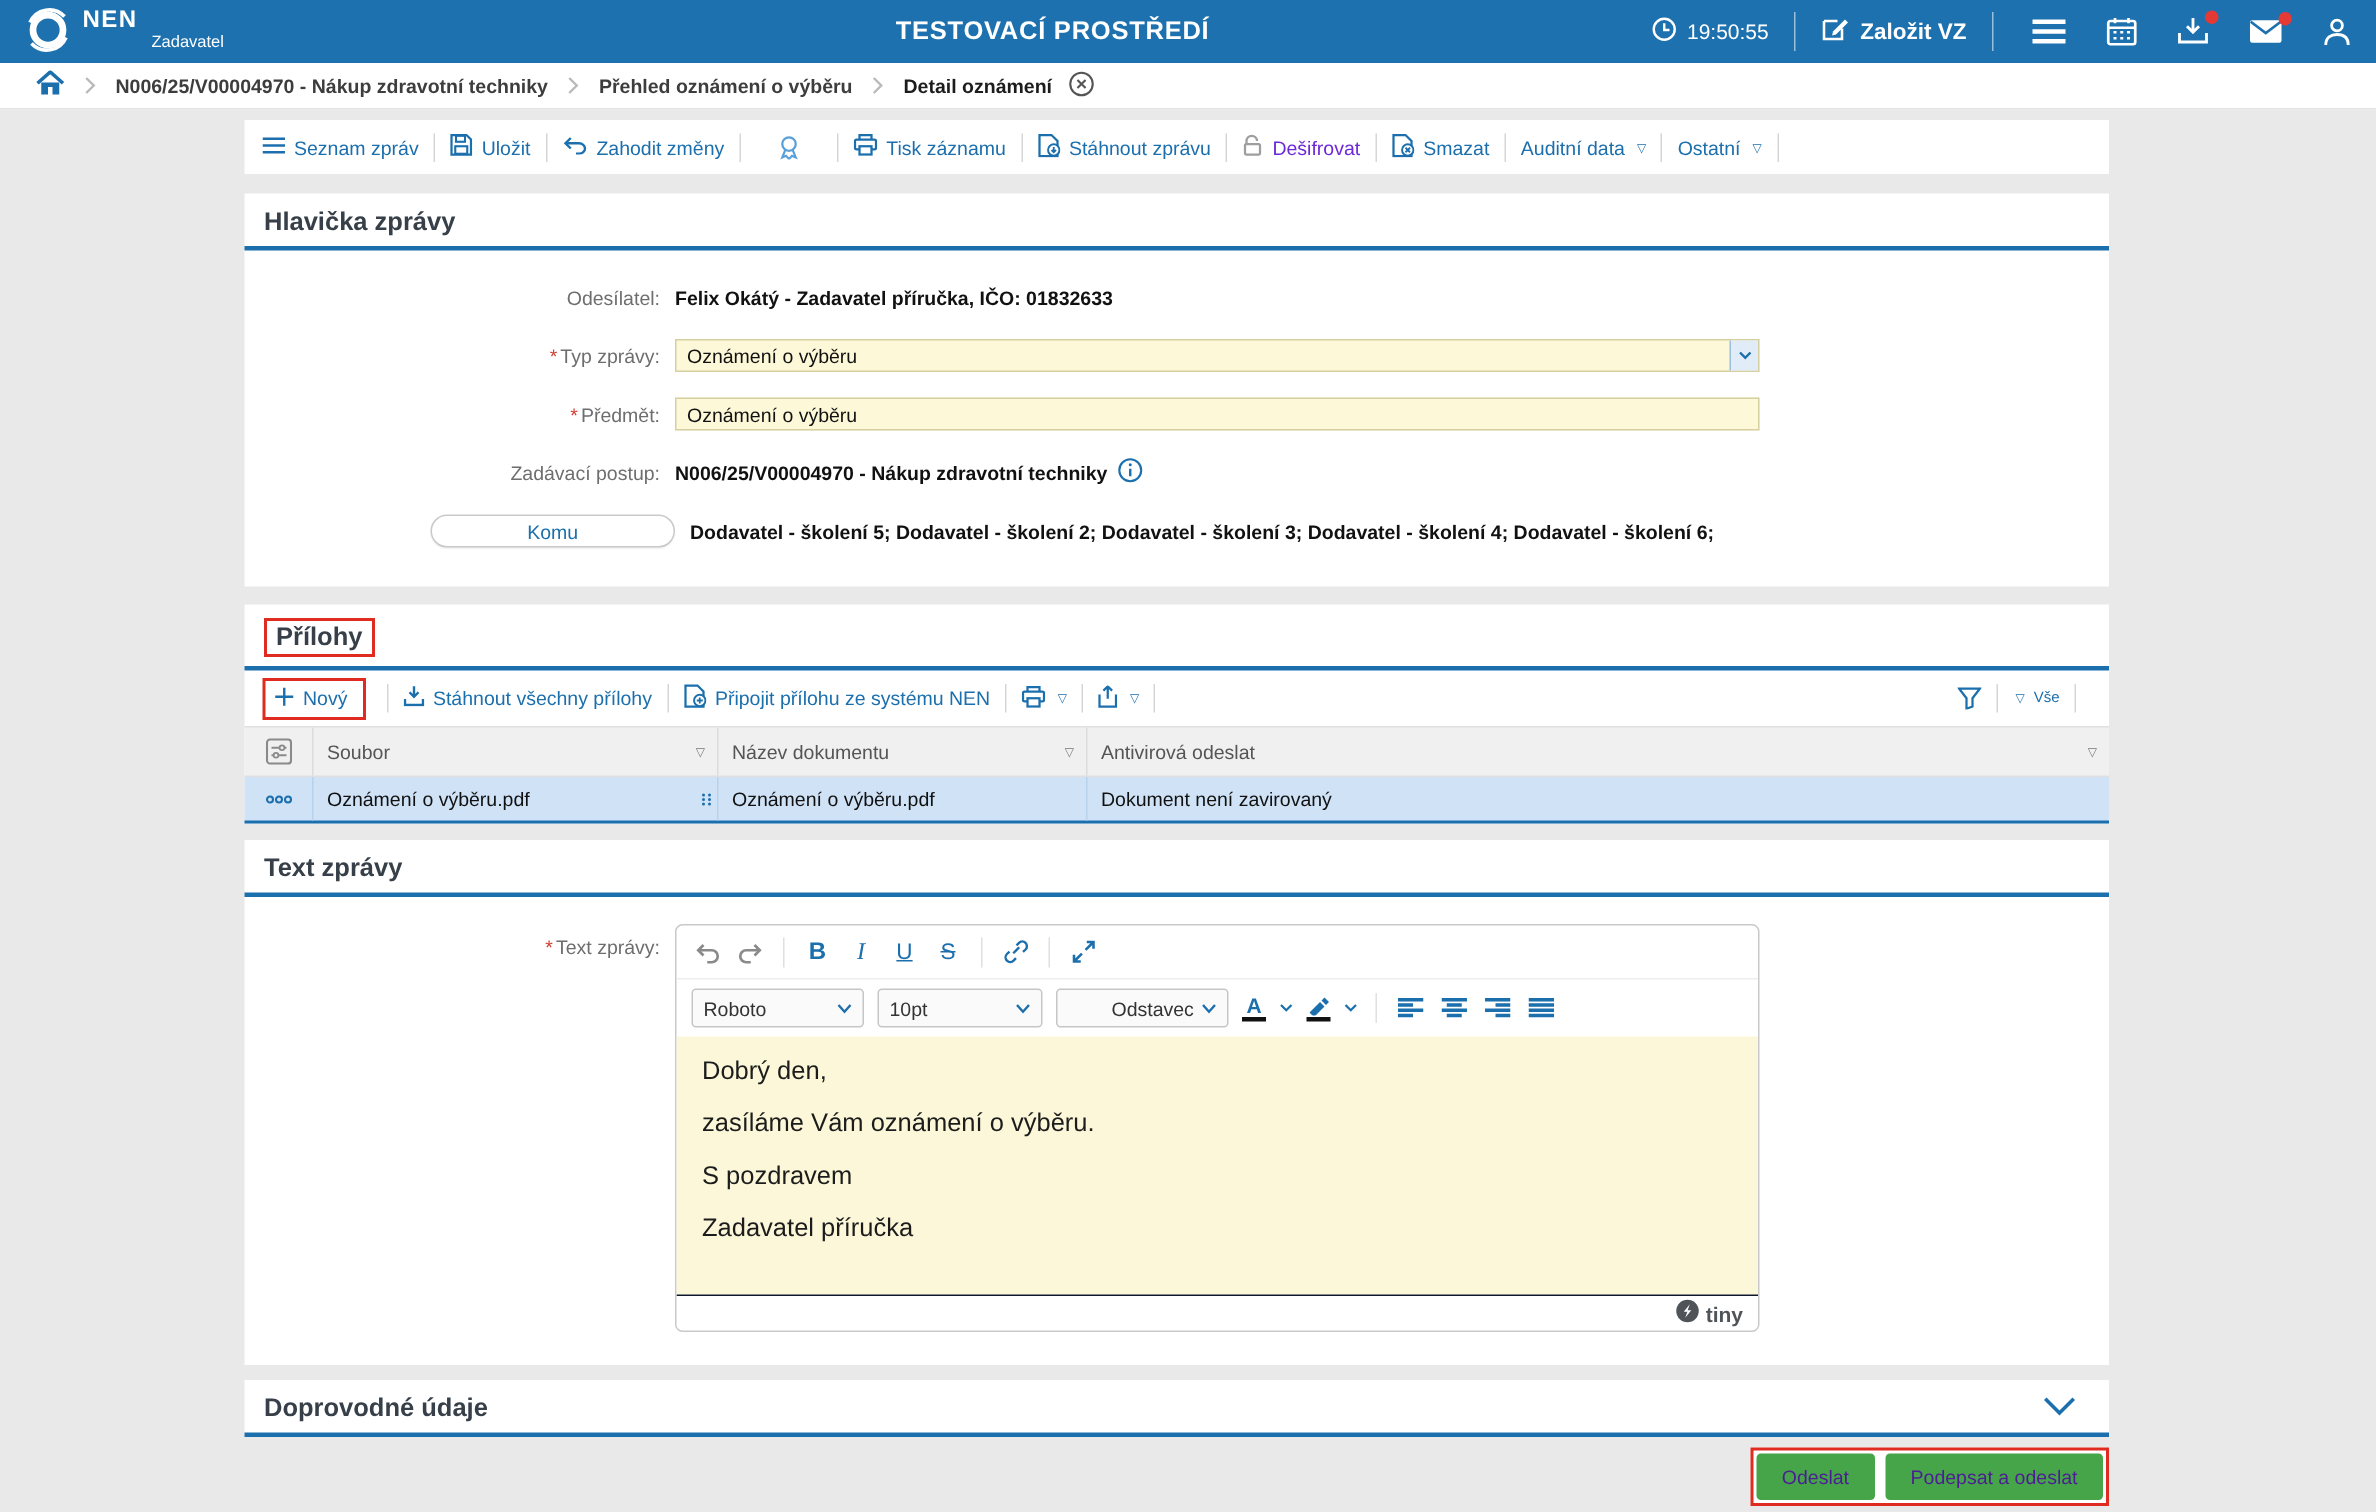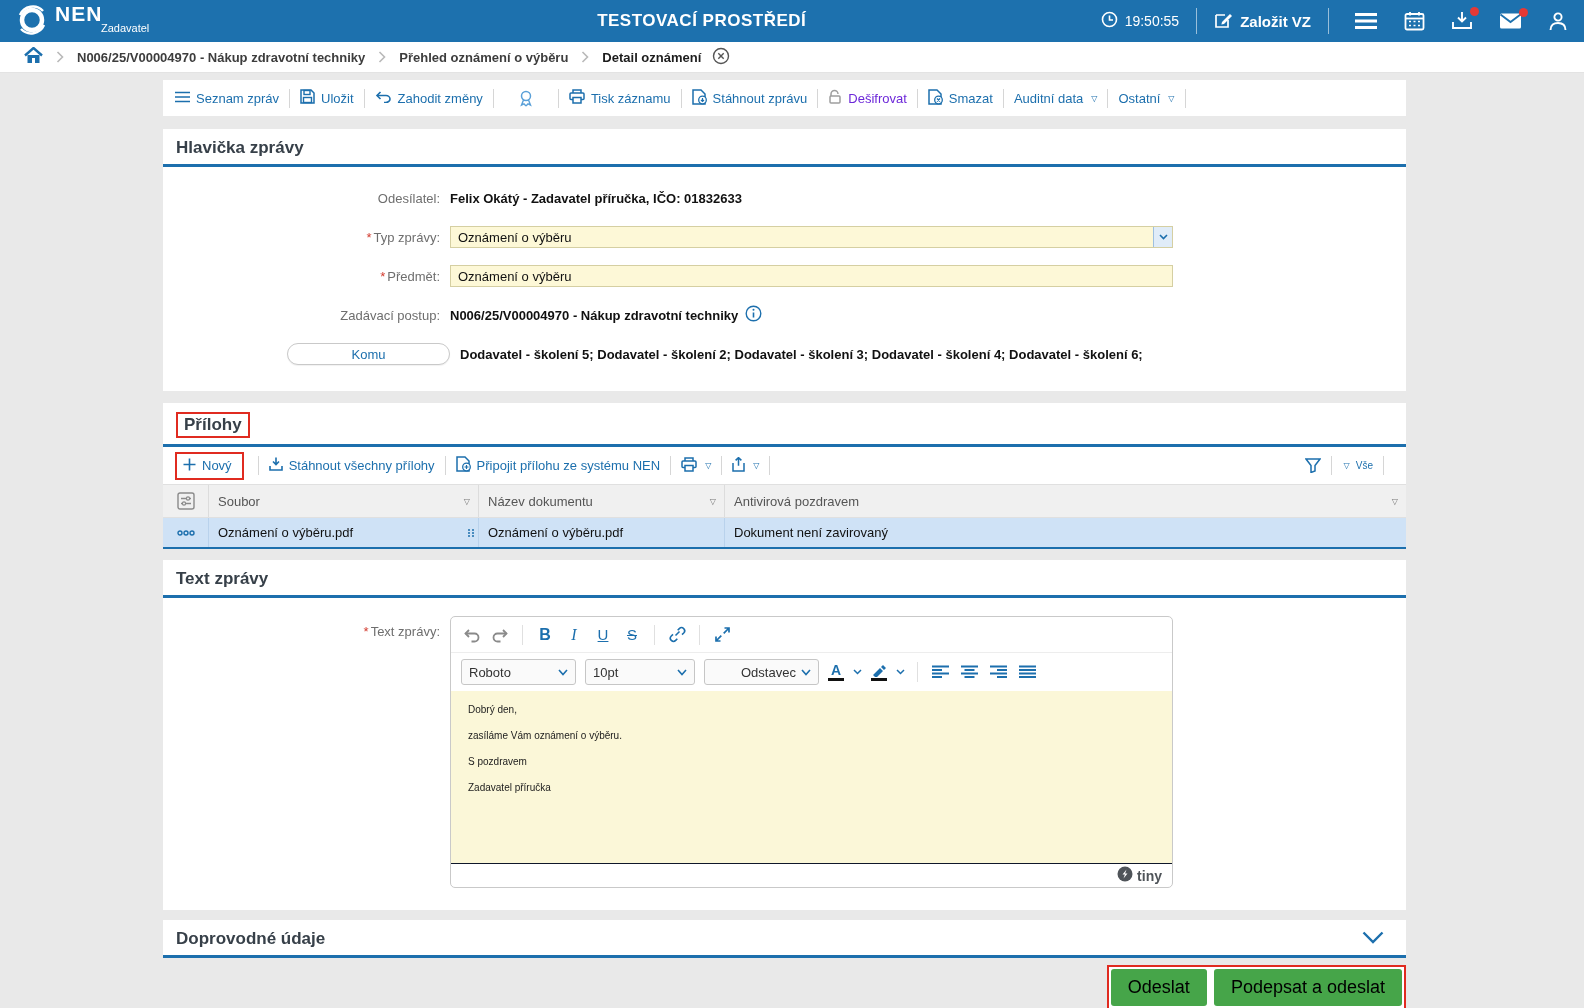--- a/index.html
+++ b/index.html
@@ -7,21 +7,21 @@
     --selected-row:#cfe2f6; --success-green:#46a549; --annotation-red:#e02b20;
     --title-dark:#374049; --label-gray:#6e6e6e;
   }
   *{box-sizing:border-box; margin:0; padding:0;}
   html,body{width:1584px; height:1008px; overflow:hidden;}
   body{font-family:"Liberation Sans","DejaVu Sans",sans-serif; background:#e9e9e9; font-size:13px; color:#222;}
 
   
   .topbar{height:42px; background:var(--header-blue); display:flex; align-items:center; padding:0 16px; position:relative; color:#fff;}
   .logo{display:flex; align-items:flex-start; gap:7px; cursor:pointer;}
-  .logo-text{font-size:21px; font-weight:bold; letter-spacing:1px; line-height:20px; padding-top:2px;text-align:right;}
+  .logo-text{font-size:16px; font-weight:bold; letter-spacing:1px; line-height:20px; padding-top:2px;text-align:right;}
   .logo-sub{font-size:11px; font-weight:normal; display:block; margin:-2px 0 0 46px; letter-spacing:0;}
   .env-title{position:absolute; left:44.3%; transform:translateX(-50%); font-size:17px; font-weight:bold; letter-spacing:.5px;}
   .topbar-right{margin-left:auto; display:flex; align-items:center; gap:0;}
   .tb-time{display:flex; align-items:center; gap:7px; font-size:14px;}
   .tb-vsep{width:1px; height:26px; background:rgba(255,255,255,.55); margin:0 17px;}
   .tb-zalozit{display:flex; align-items:center; gap:8px; font-size:15px; font-weight:bold; cursor:pointer;}
   .tb-ico{position:relative; margin-left:26px; cursor:pointer; display:flex; align-items:center;}
   .badge{position:absolute; top:-4px; right:-6px; width:9px; height:9px; border-radius:50%; background:#e53935;}
 
   
@@ -85,31 +85,31 @@
   .ed-btn{display:flex; align-items:center; justify-content:center; min-width:20px; cursor:pointer; color:var(--accent-blue); font-size:15px;}
   .ed-b{font-weight:bold; font-size:16px;}
   .ed-i{font-style:italic; font-family:"Liberation Serif",serif; font-size:16px;}
   .ed-u{text-decoration:underline; font-size:15px;}
   .ed-s{text-decoration:line-through; font-size:15px;}
   .ed-dd{height:26px; border:1px solid #c6c6c6; border-radius:3px; background:#fafafa; display:flex; align-items:center; justify-content:space-between; padding:0 7px; font-size:13px; color:#333; cursor:pointer;}
   .dd-font{width:115px;} .dd-size{width:110px;} .dd-block{width:115px;padding-left:36px;}
   .colorbtn{display:flex; flex-direction:column; align-items:center; cursor:pointer;}
   .colorbtn .bar{width:16px; height:3px; background:#111; margin-top:1px;}
   .ed-content{background:#fbf7d8; min-height:172px; padding:13px 17px;}
-  .ed-content p{margin:0 0 15px; font-size:10px; color:#1c1c1c;}
+  .ed-content p{margin:0 0 15px; font-size:17px; color:#1c1c1c;}
   .ed-foot{height:24px; border-top:1px solid #0f172a; display:flex; align-items:center; justify-content:flex-end; padding-right:10px; gap:4px;}
   .tiny-text{font-size:14px; font-weight:bold; color:#4f5459;}
 
   
   .doprov .card-title-row{justify-content:space-between; padding-right:22px;}
 
   
   .footer-actions{display:flex; justify-content:flex-end; margin-top:7px;}
   .red-wrap{border:2px solid var(--annotation-red); padding:2px; display:flex; gap:7px; background:#fff;}
-  .btn-green{background:var(--success-green); color:#000000; border:none; font-size:18px; font-family:inherit; padding:8px 17px; border-radius:3px; cursor:pointer;}
+  .btn-green{background:var(--success-green); color:#4c1d95; border:none; font-size:13px; font-family:inherit; padding:8px 17px; border-radius:3px; cursor:pointer;}
 </style>
 </head>
 <body>
 
 <header class="topbar">
   <div class="logo">
     <span>
       <svg width="32" height="32" viewBox="0 0 32 32">
           <circle cx="16" cy="16" r="10" fill="none" stroke="#fff" stroke-width="4.5"></circle>
           <path d="M4 11 A14 14 0 0 1 27 7" stroke="#fff" stroke-width="2.5" fill="none"></path>
@@ -413,21 +413,21 @@
       </div>
       <div class="c-soubor">
         <span>Soubor</span>
         <span class="coltri">▽</span>
       </div>
       <div class="c-nazev">
         <span>Název dokumentu</span>
         <span class="coltri">▽</span>
       </div>
       <div class="c-anti">
-        <span>Antivirová pozdravem</span>
+        <span>Antivirová odeslat</span>
         <span class="coltri">▽</span>
       </div>
     </div>
     <div class="tbl-row">
       <div class="c-ico">
         <svg width="18" height="6" viewBox="0 0 18 6">
             <circle cx="3" cy="3" r="2" fill="none" stroke="#1c6fad" stroke-width="1.4"></circle>
             <circle cx="9" cy="3" r="2" fill="none" stroke="#1c6fad" stroke-width="1.4"></circle>
             <circle cx="15" cy="3" r="2" fill="none" stroke="#1c6fad" stroke-width="1.4"></circle>
           </svg>

